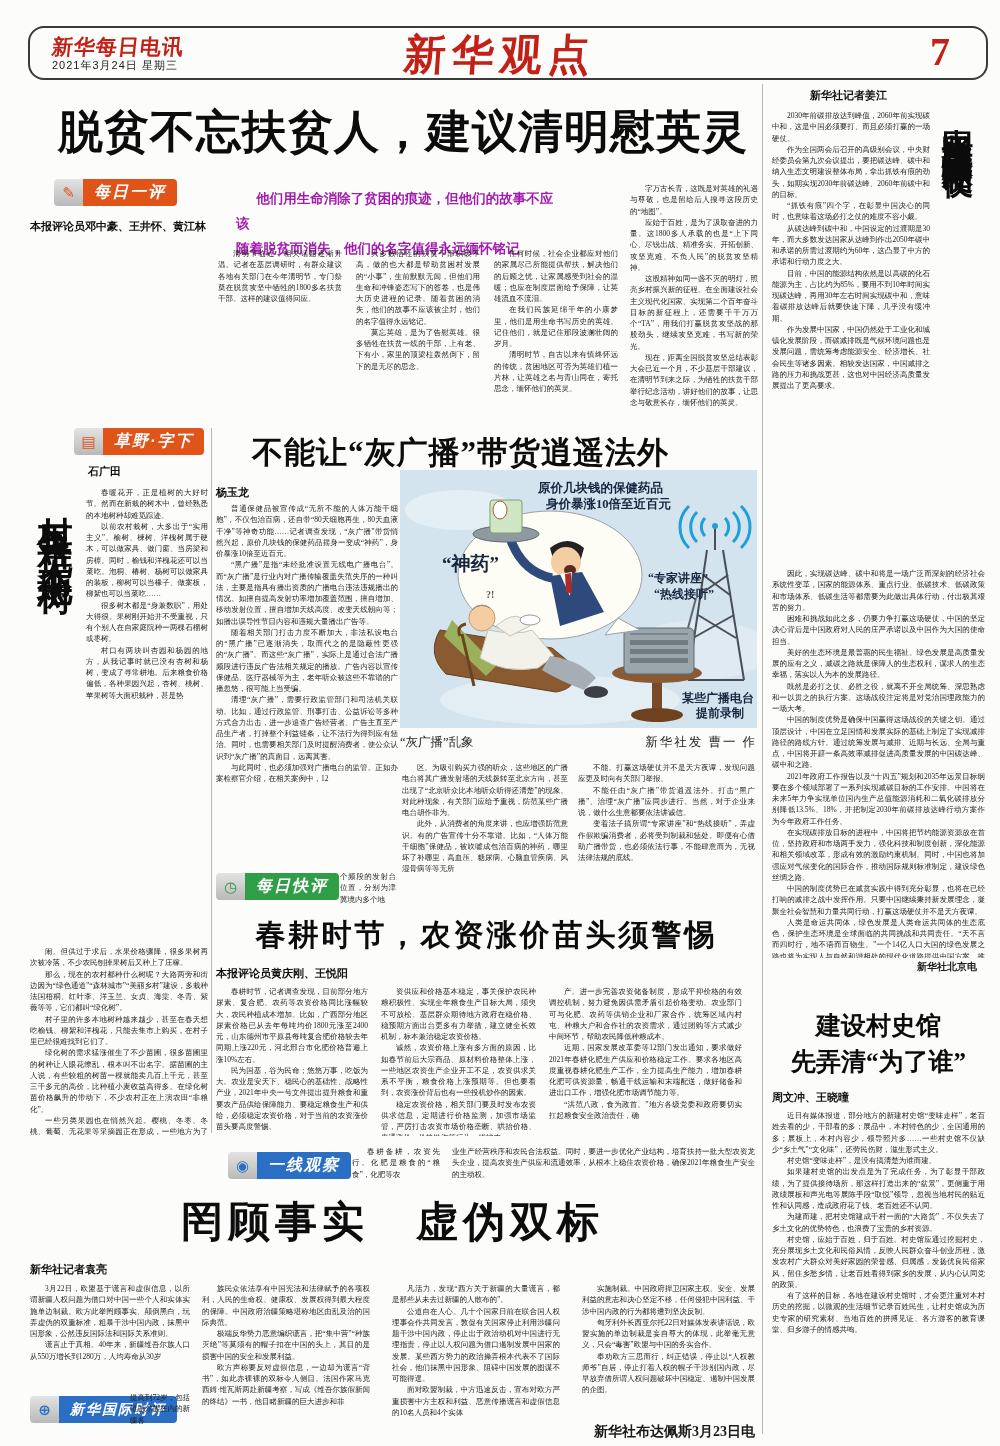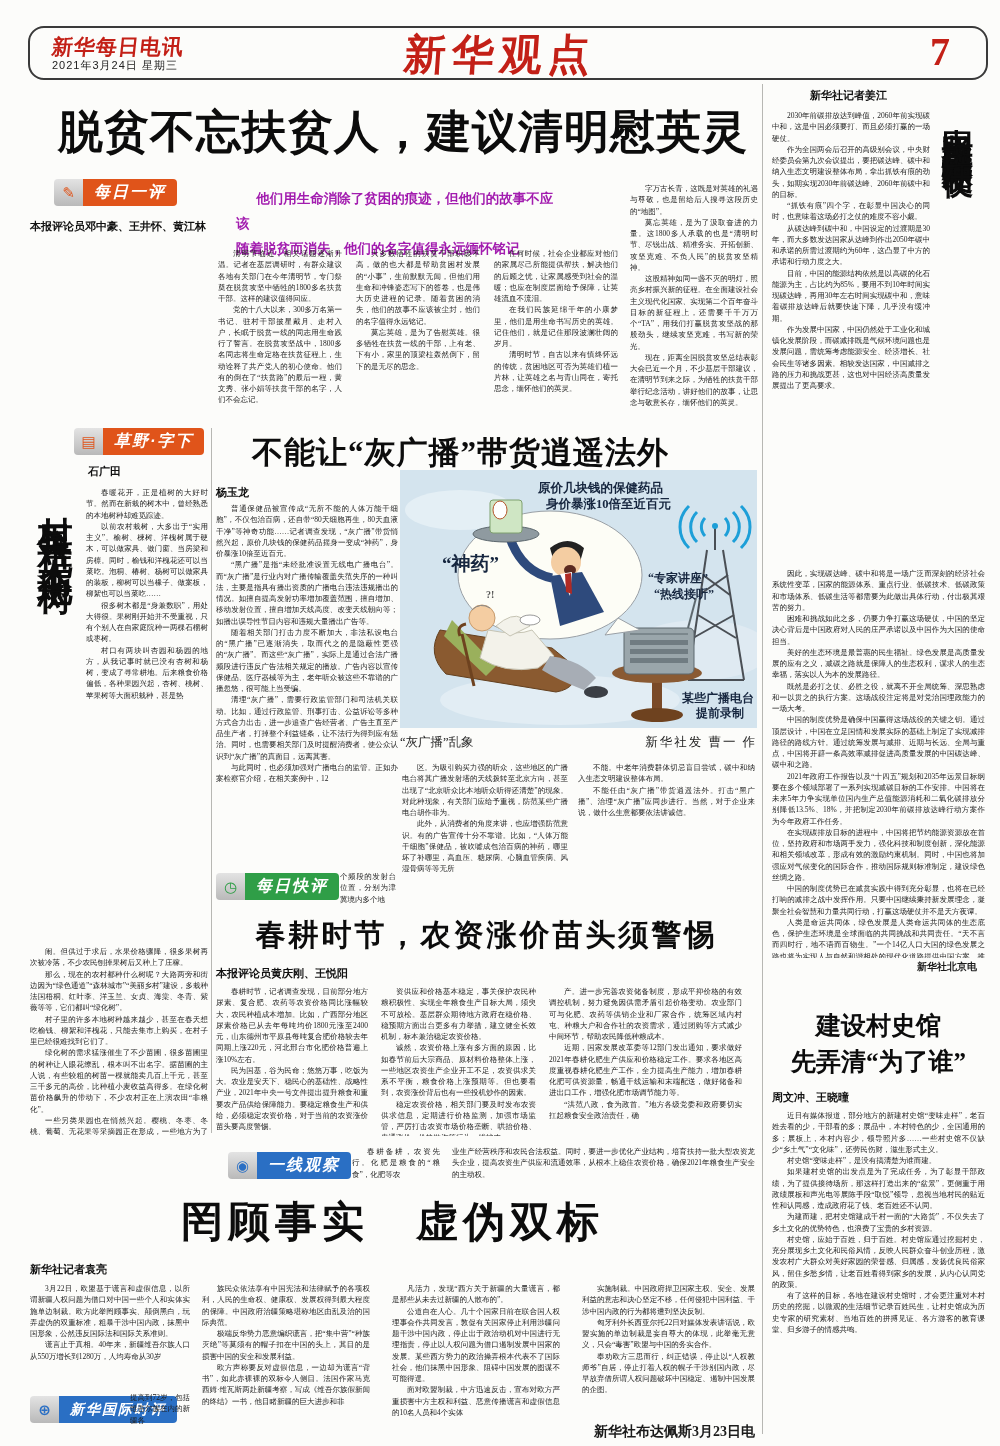--- a/index.html
+++ b/index.html
@@ -60,35 +60,34 @@
   <div class="abs byline" style="left:30px;top:219px;width:185px;">本报评论员邓中豪、王井怀、黄江林</div>
 
   <div class="abs subhead" style="left:236px;top:186px;width:326px;">
     <div style="text-indent:1.5em;">他们用生命消除了贫困的痕迹，但他们的故事不应该</div>
     <div>随着脱贫而消失，他们的名字值得永远缅怀铭记</div>
   </div>
 
   <div class="abs cols" style="left:218px;top:248px;width:400px;height:172px;gap:14px;">
     <div class="body-text" style="width:124px;height:172px;">
         <p>清明节临近，相关话题逐渐升温。记者在基层调研时，有群众建议各地有关部门在今年清明节，专门祭奠在脱贫攻坚中牺牲的1800多名扶贫干部。这样的建议值得回应。</p>
-        <p>党的十八大以来，300多万名第一书记、驻村干部披星戴月、走村入户，长眠于脱贫一线的同志用生命践行了誓言。在脱贫攻坚战中，1800多名同志将生命定格在扶贫征程上，生动诠释了共产党人的初心使命。他们有的倒在了“扶贫路”的最后一程，黄文秀、张小娟等扶贫干部的名字，人们不会忘记。</p>
       </div>
     <div class="body-text" style="width:124px;height:172px;">
         <p>大多数牺牲的扶贫干部职级不高，做的也大都是帮助贫困村发展的“小事”，生前默默无闻，但他们用生命和冲锋姿态写下的答卷，也是伟大历史进程的记录。随着贫困的消失，他们的故事不应该被尘封，他们的名字值得永远铭记。</p>
         <p>莫忘英雄，是为了告慰英雄。很多牺牲在扶贫一线的干部，上有老、下有小，家里的顶梁柱轰然倒下，留下的是无尽的思念。</p>
       </div>
     <div class="body-text" style="width:124px;height:172px;">
         <p>任何时候，社会企业都应对他们的家属尽己所能提供帮扶，解决他们的后顾之忧，让家属感受到社会的温暖；也应在制度层面给予保障，让英雄流血不流泪。</p>
         <p>在我们民族延绵千年的小康梦里，他们是用生命书写历史的英雄。记住他们，就是记住那段波澜壮阔的岁月。</p>
         <p>清明时节，自古以来有慎终怀远的传统，贫困地区可否为英雄们植一片林，让英雄之名与青山同在，寄托思念，缅怀他们的英灵。</p>
       </div>
   </div>
   <div class="abs body-text" style="left:630px;top:183px;width:128px;height:237px;">
       <p>字万古长青，这既是对英雄的礼遇与尊敬，也是留给后人搜寻这段历史的“地图”。</p>
-      <p>莫忘英雄，是为了汲取奋进的力量。这1800多人承载的也是“清明时节、尽锐出战、精准务实、开拓创新、攻坚克难、不负人民”的脱贫攻坚精神。</p>
+      <p>应始于百姓，是为了汲取奋进的力量。这1800多人承载的也是“上下同心、尽锐出战、精准务实、开拓创新、攻坚克难、不负人民”的脱贫攻坚精神。</p>
       <p>这股精神如同一盏不灭的明灯，照亮乡村振兴新的征程。在全面建设社会主义现代化国家、实现第二个百年奋斗目标的新征程上，还需要千千万万个“TA”，用我们打赢脱贫攻坚战的那股劲头，继续攻坚克难，书写新的荣光。</p>
       <p>现在，距离全国脱贫攻坚总结表彰大会已近一个月，不少基层干部建议，在清明节到来之际，为牺牲的扶贫干部举行纪念活动，讲好他们的故事，让思念与敬意长存，缅怀他们的英灵。</p>
     </div>
 
   <div class="abs badge orange" style="left:74px;top:428px;">
     <span class="ic">▤</span>
     <span class="lb">草野·字下</span>
   </div>
   <div class="abs byline" style="left:88px;top:464px;">石广田</div>
   <div class="abs hd vert" style="left:30px;top:488px;height:462px;font-size:35px;letter-spacing:9px;">村里难觅『本地树』</div>
@@ -197,22 +196,23 @@
   <div class="abs cap" style="left:400px;top:734px;width:357px;display:flex;justify-content:space-between;">
     <span>“灰广播”乱象</span>
     <span style="letter-spacing:2px;">新华社发 曹一 作</span>
   </div>
 
   <div class="abs body-text" style="left:402px;top:762px;width:166px;height:148px;">
       <p>区。为吸引购买力强的听众，这些地区的广播电台将其广播发射塔的天线拨转至北京方向，甚至出现了“北京听众比本地听众听得还清楚”的现象。对此种现象，有关部门应给予重视，防范某些广播电台胡作非为。</p>
       <p>此外，从消费者的角度来讲，也应增强防范意识。有的广告宣传十分不靠谱。比如，“人体万能干细胞”保健品，被吹嘘成包治百病的神药，哪里坏了补哪里，高血压、糖尿病、心脑血管疾病、风湿骨病等等无所</p>
     </div>
   <div class="abs body-text" style="left:578px;top:762px;width:177px;height:148px;">
-      <p>不能。中老年消费群体切忌盲目尝试，碳中和纳入生态文明建设整体布局。</p>
+      <p>不能。打赢这场硬仗并不是天方夜谭，发现问题应更及时向有关部门举报。</p>
       <p>不能任由“灰广播”带货逍遥法外。打击“黑广播”、治理“灰广播”应同步进行。当然，对于企业来说，做什么生意都要依法讲诚信。</p>
+      <p>变着法子搞所谓“专家讲座”和“热线接听”，弄虚作假欺骗消费者，必将受到制裁和惩处。即便有心借助广播带货，也必须依法行事，不能肆意而为，无视法律法规的底线。</p>
     </div>
 
   <div class="abs badge green" style="left:216px;top:873px;">
     <span class="ic">◷</span>
     <span class="lb">每日快评</span>
   </div>
   <div class="abs body-text" style="left:340px;top:871px;width:56px;height:36px;">
     <p style="text-indent:0;">个频段的发射台位置，分别为津冀境内多个地</p>
   </div>
 

